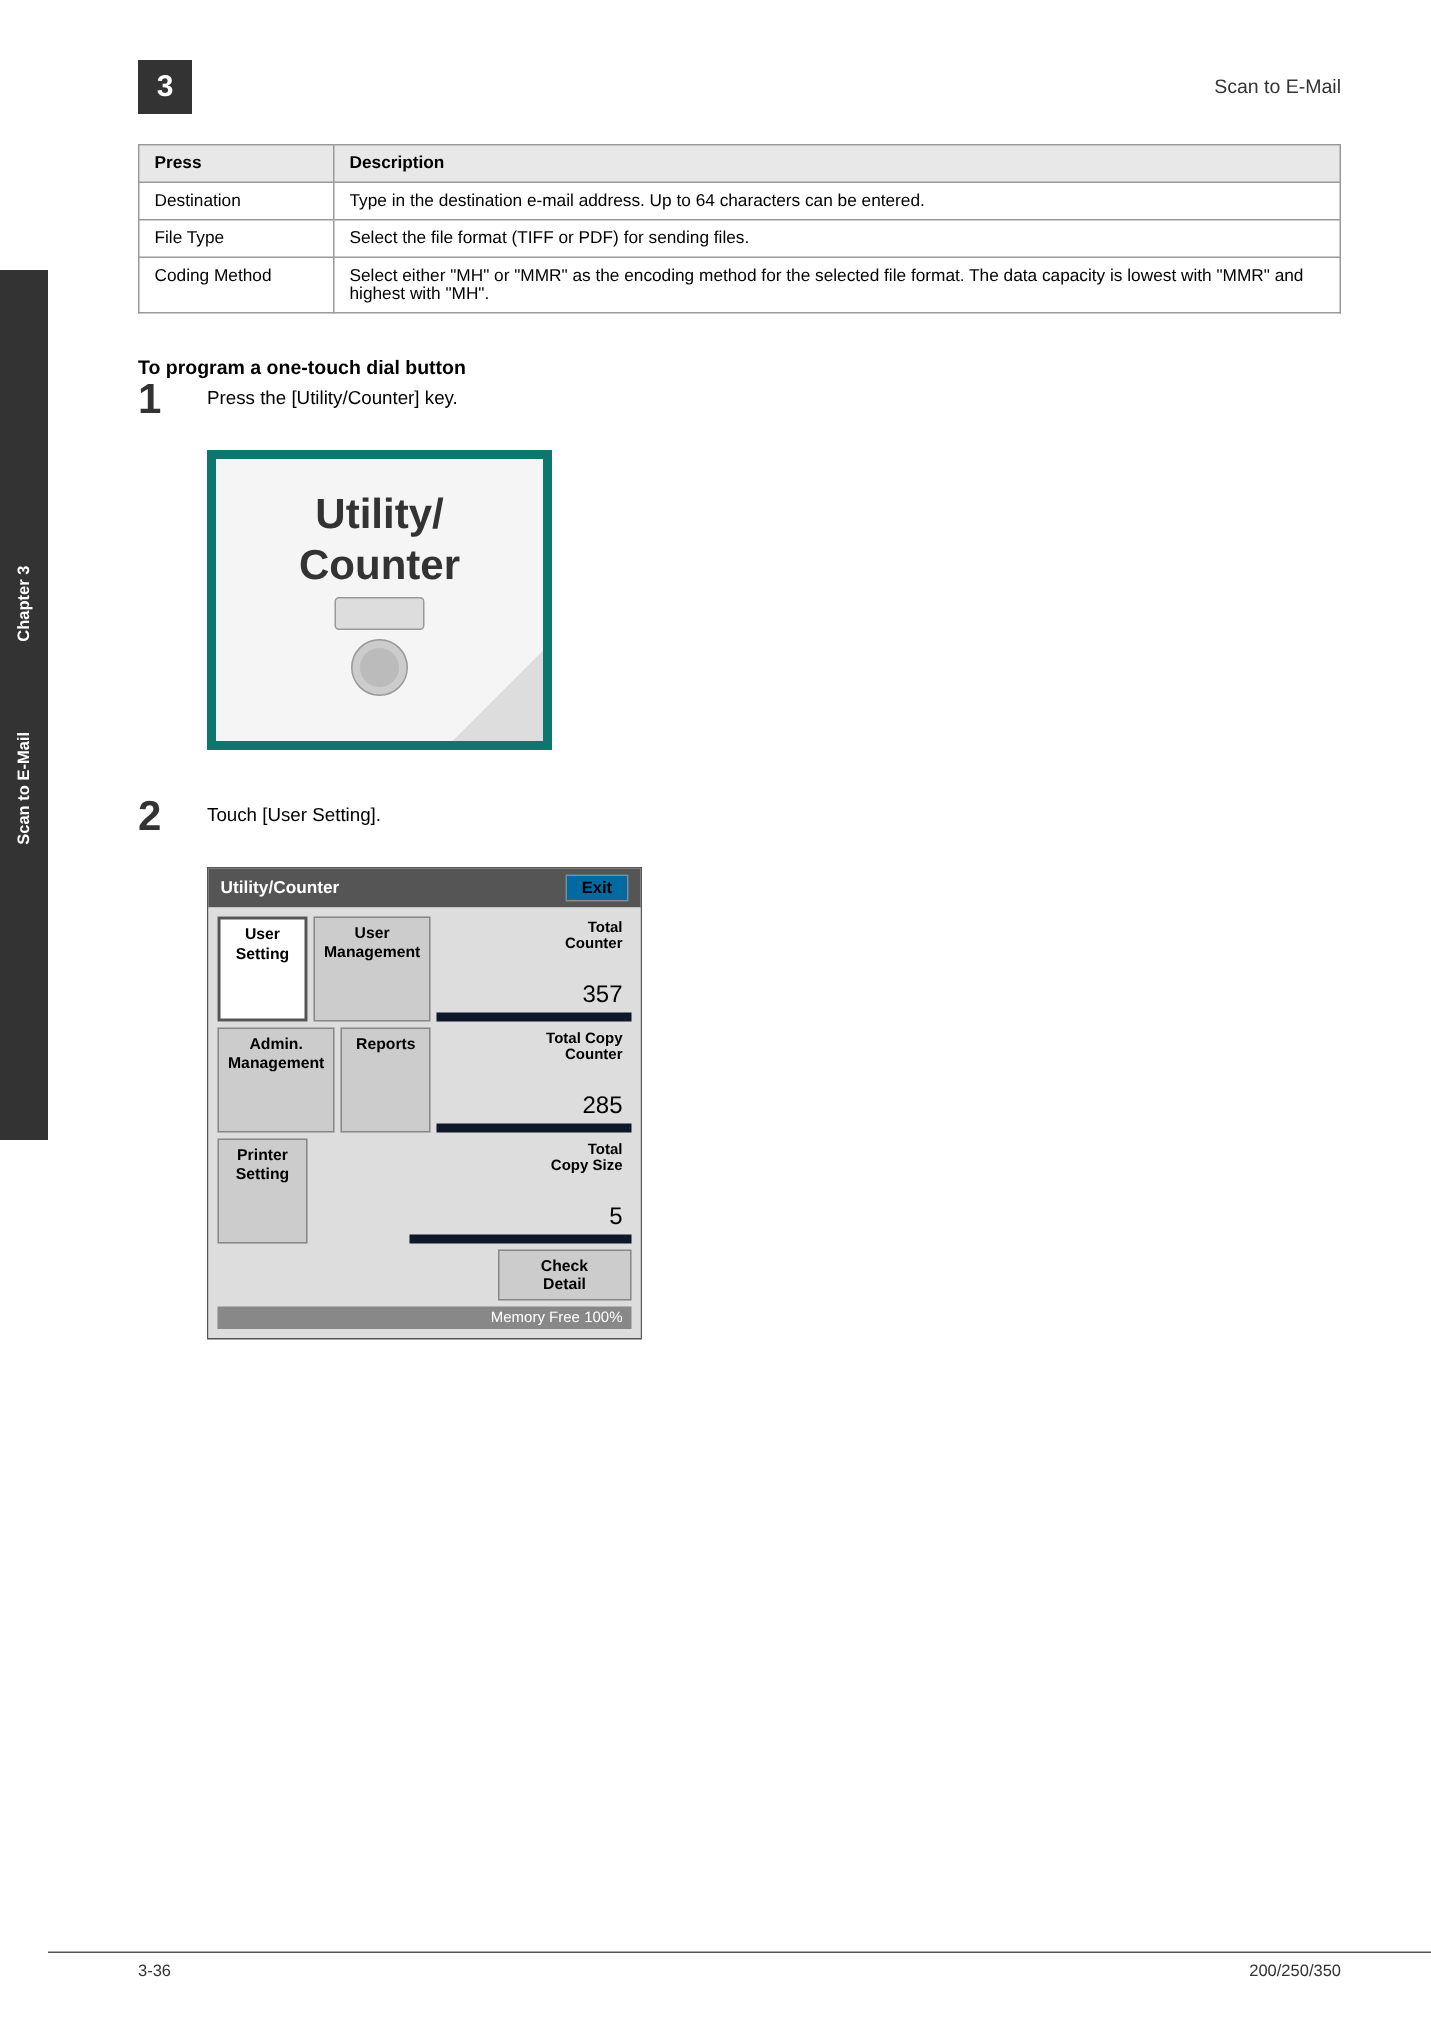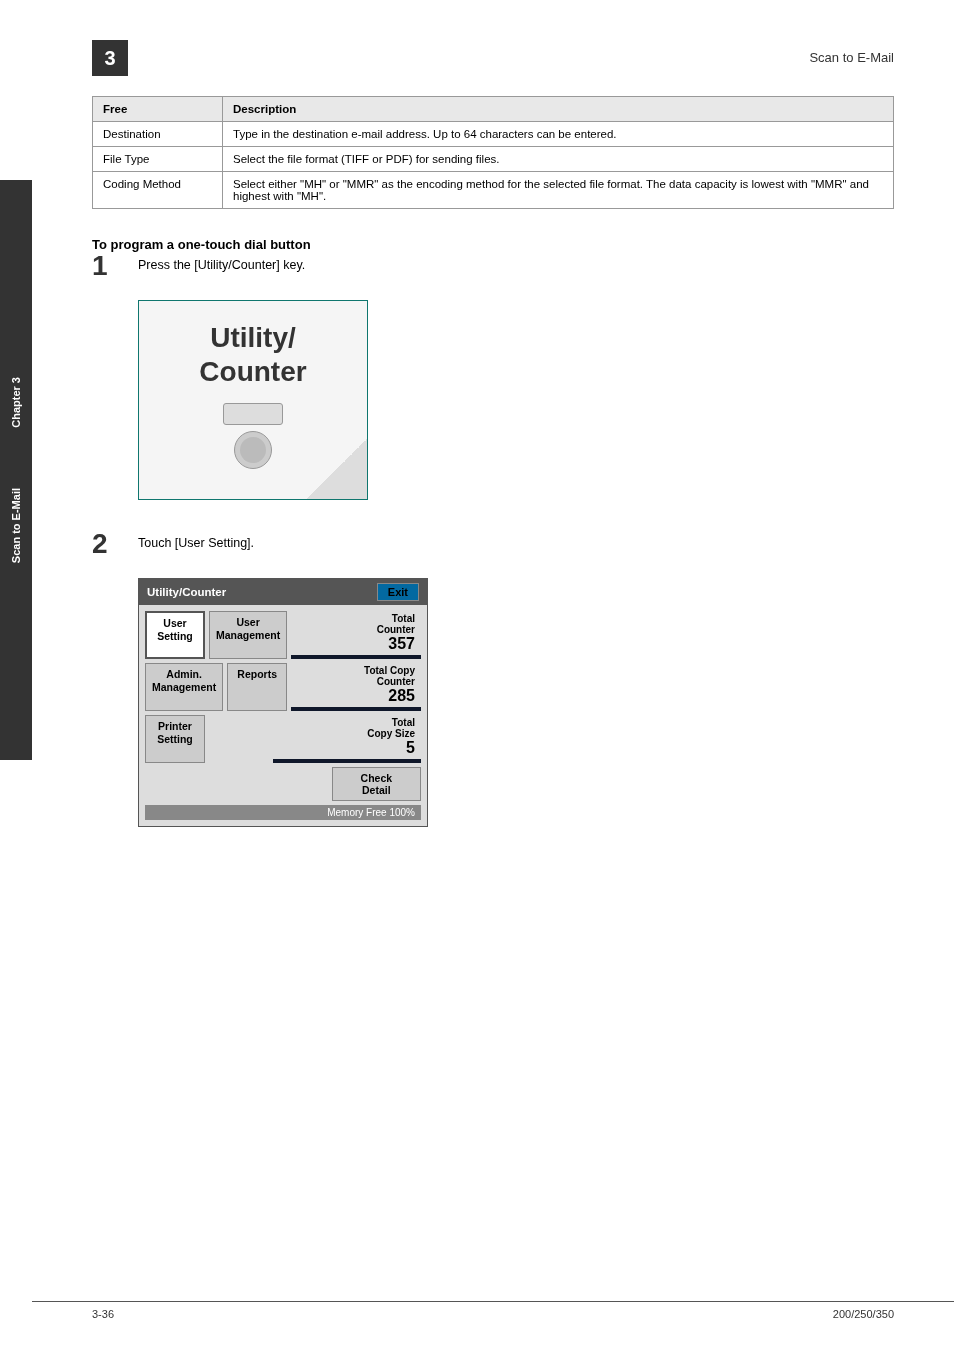--- a/index.html
+++ b/index.html
@@ -117,21 +117,21 @@
       flex-shrink: 0;
       width: 30px;
     }
     .step-text {
       font-size: 12.5px;
       padding-top: 6px;
     }
 
     
     .utility-image {
-      border: 1px solid #0f766e;
+      border: 6px solid #0f766e;
       background: #f5f5f5;
       width: 230px;
       height: 200px;
       margin-left: 46px;
       margin-bottom: 30px;
       display: flex;
       align-items: center;
       justify-content: center;
       position: relative;
       overflow: hidden;
@@ -239,22 +239,23 @@
       background: #fff;
       border: 2px solid #555;
     }
     .ui-counter-label {
       font-size: 10px;
       font-weight: bold;
       text-align: right;
     }
     .ui-counter-value {
       font-size: 16px;
-      font-weight: bold;
+      font-weight: normal;
       text-align: right;
+      margin-top: 20px;
     }
     .ui-check-btn {
       background: #ccc;
       border: 1px solid #888;
       padding: 4px 6px;
       font-size: 10.5px;
       font-weight: bold;
       text-align: center;
       width: 100%;
     }
@@ -266,21 +267,21 @@
       padding: 2px 6px;
     }
     .ui-right-col {
       flex: 1;
       display: flex;
       flex-direction: column;
       gap: 0;
     }
     .ui-counter-block {
       background: #ddd;
-      border-bottom: 4px solid #0f172a;
+      border-bottom: 6px solid #0f172a;
       padding: 2px 6px;
       text-align: right;
     }
 
     
     .page-footer {
       position: absolute;
       bottom: 30px;
       left: 32px;
       right: 0;
@@ -304,21 +305,21 @@
 <div class="main-content">
 
   <div class="page-header">
     <div class="chapter-num-box">3</div>
     <div class="page-title-right">Scan to E-Mail</div>
   </div>
 
   <table class="data-table">
     <thead>
       <tr>
-        <th>Free</th>
+        <th>Press</th>
         <th>Description</th>
       </tr>
     </thead>
     <tbody>
       <tr>
         <td>Destination</td>
         <td>Type in the destination e-mail address. Up to 64 characters can be entered.</td>
       </tr>
       <tr>
         <td>File Type</td>

